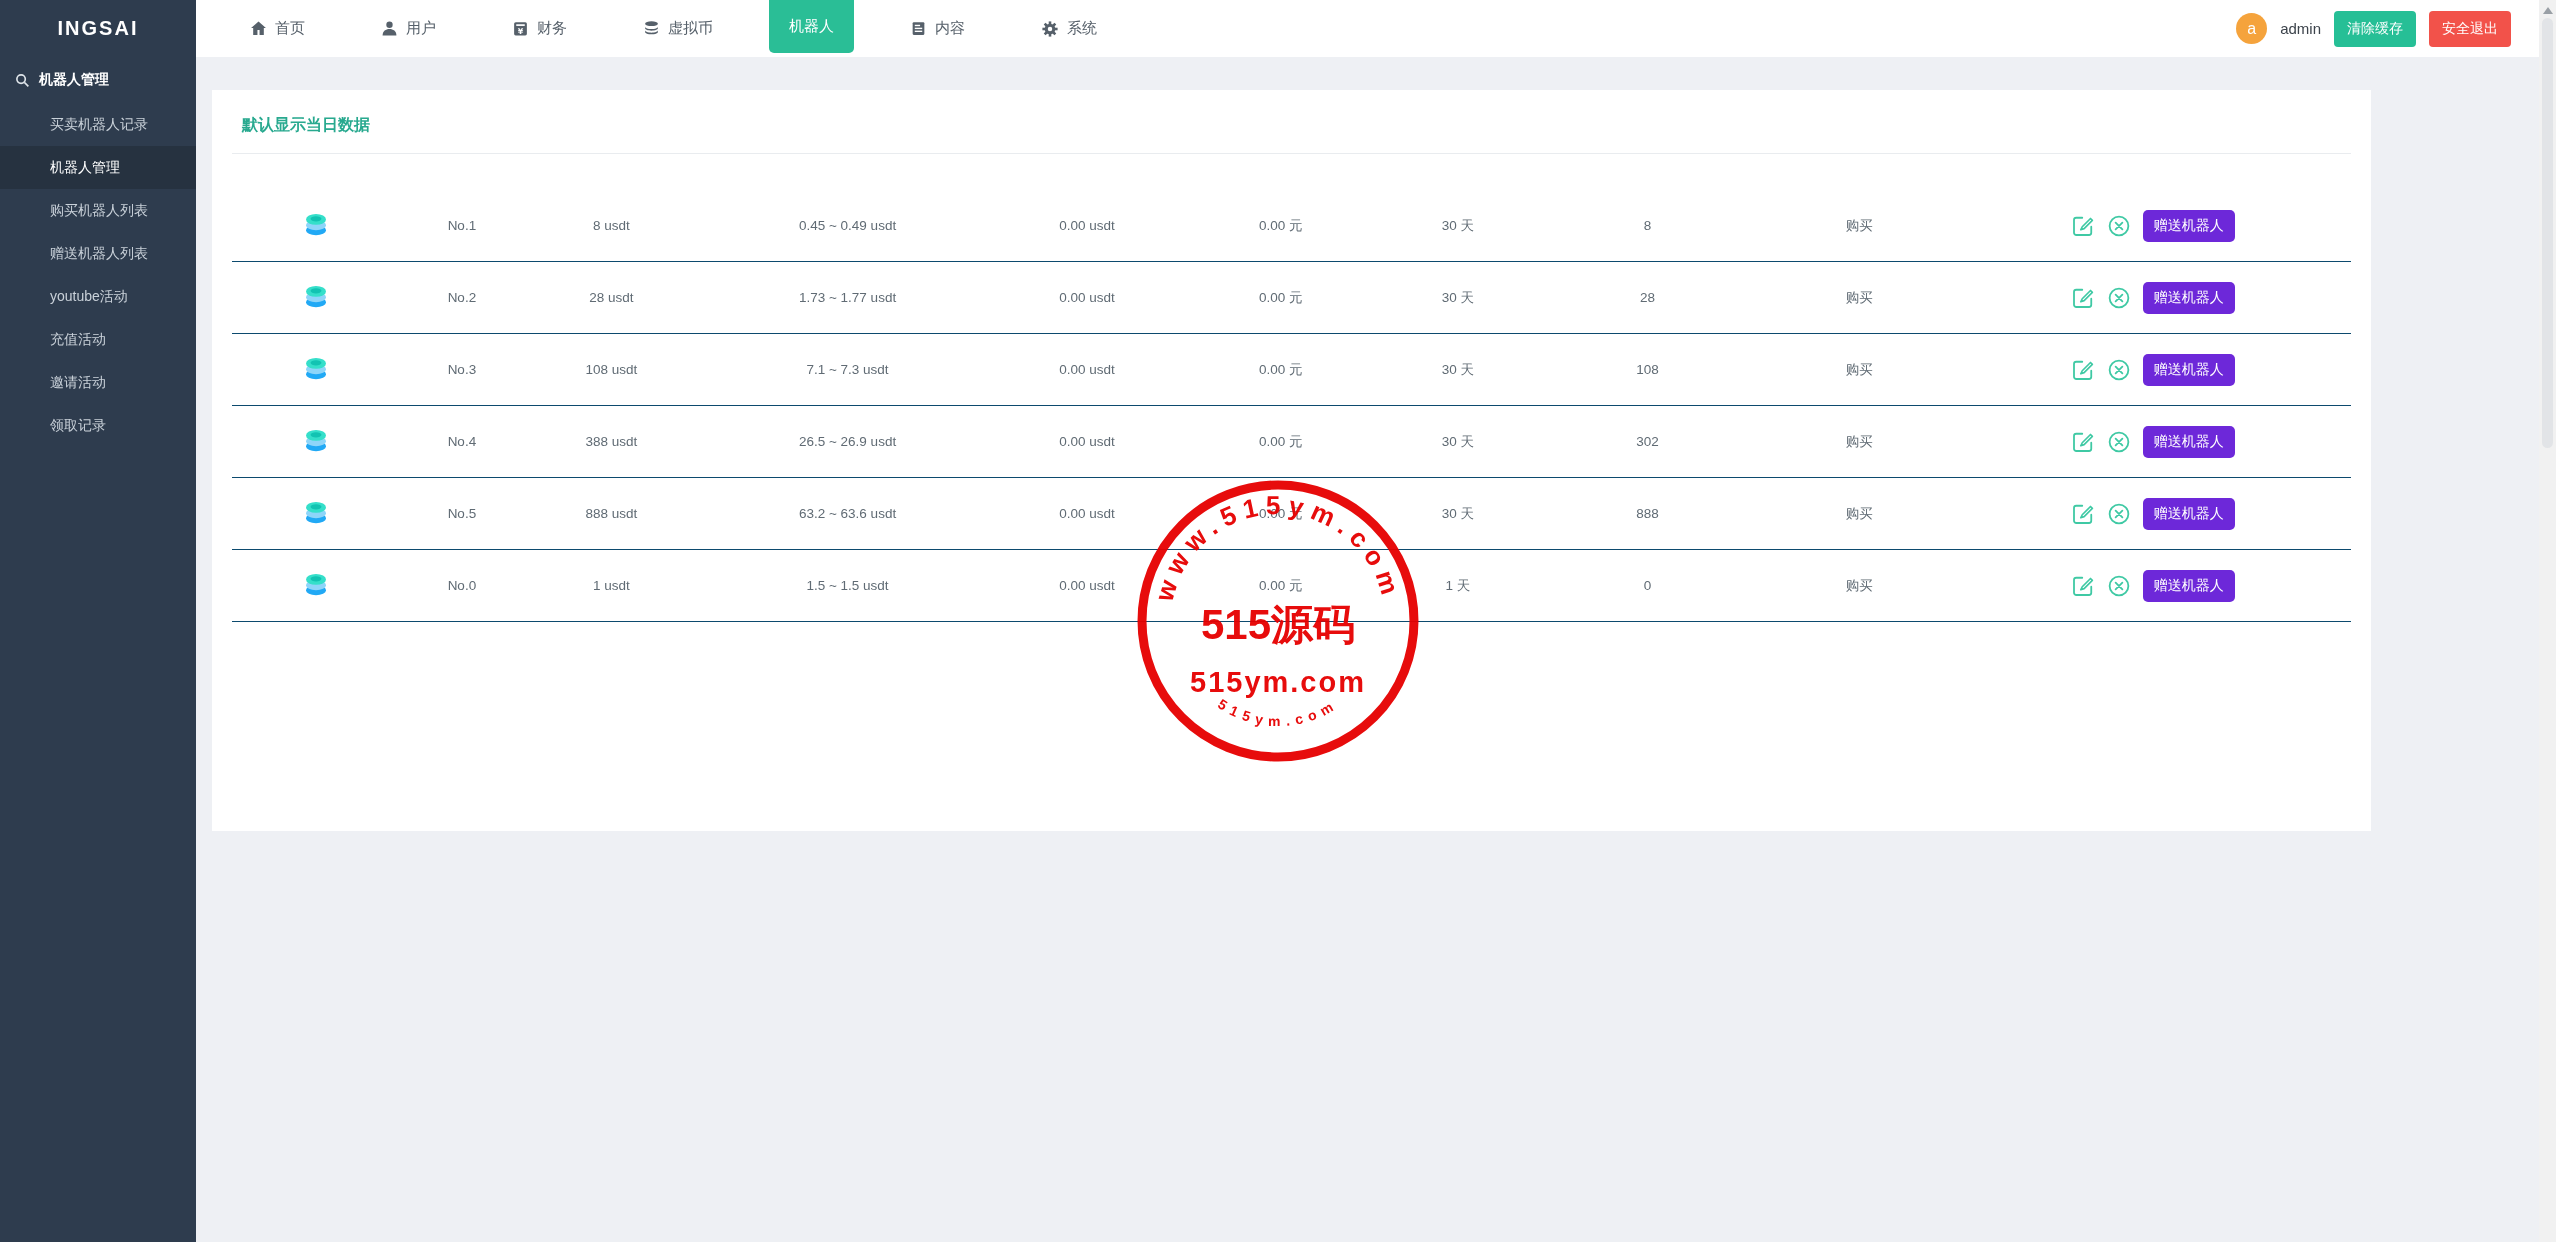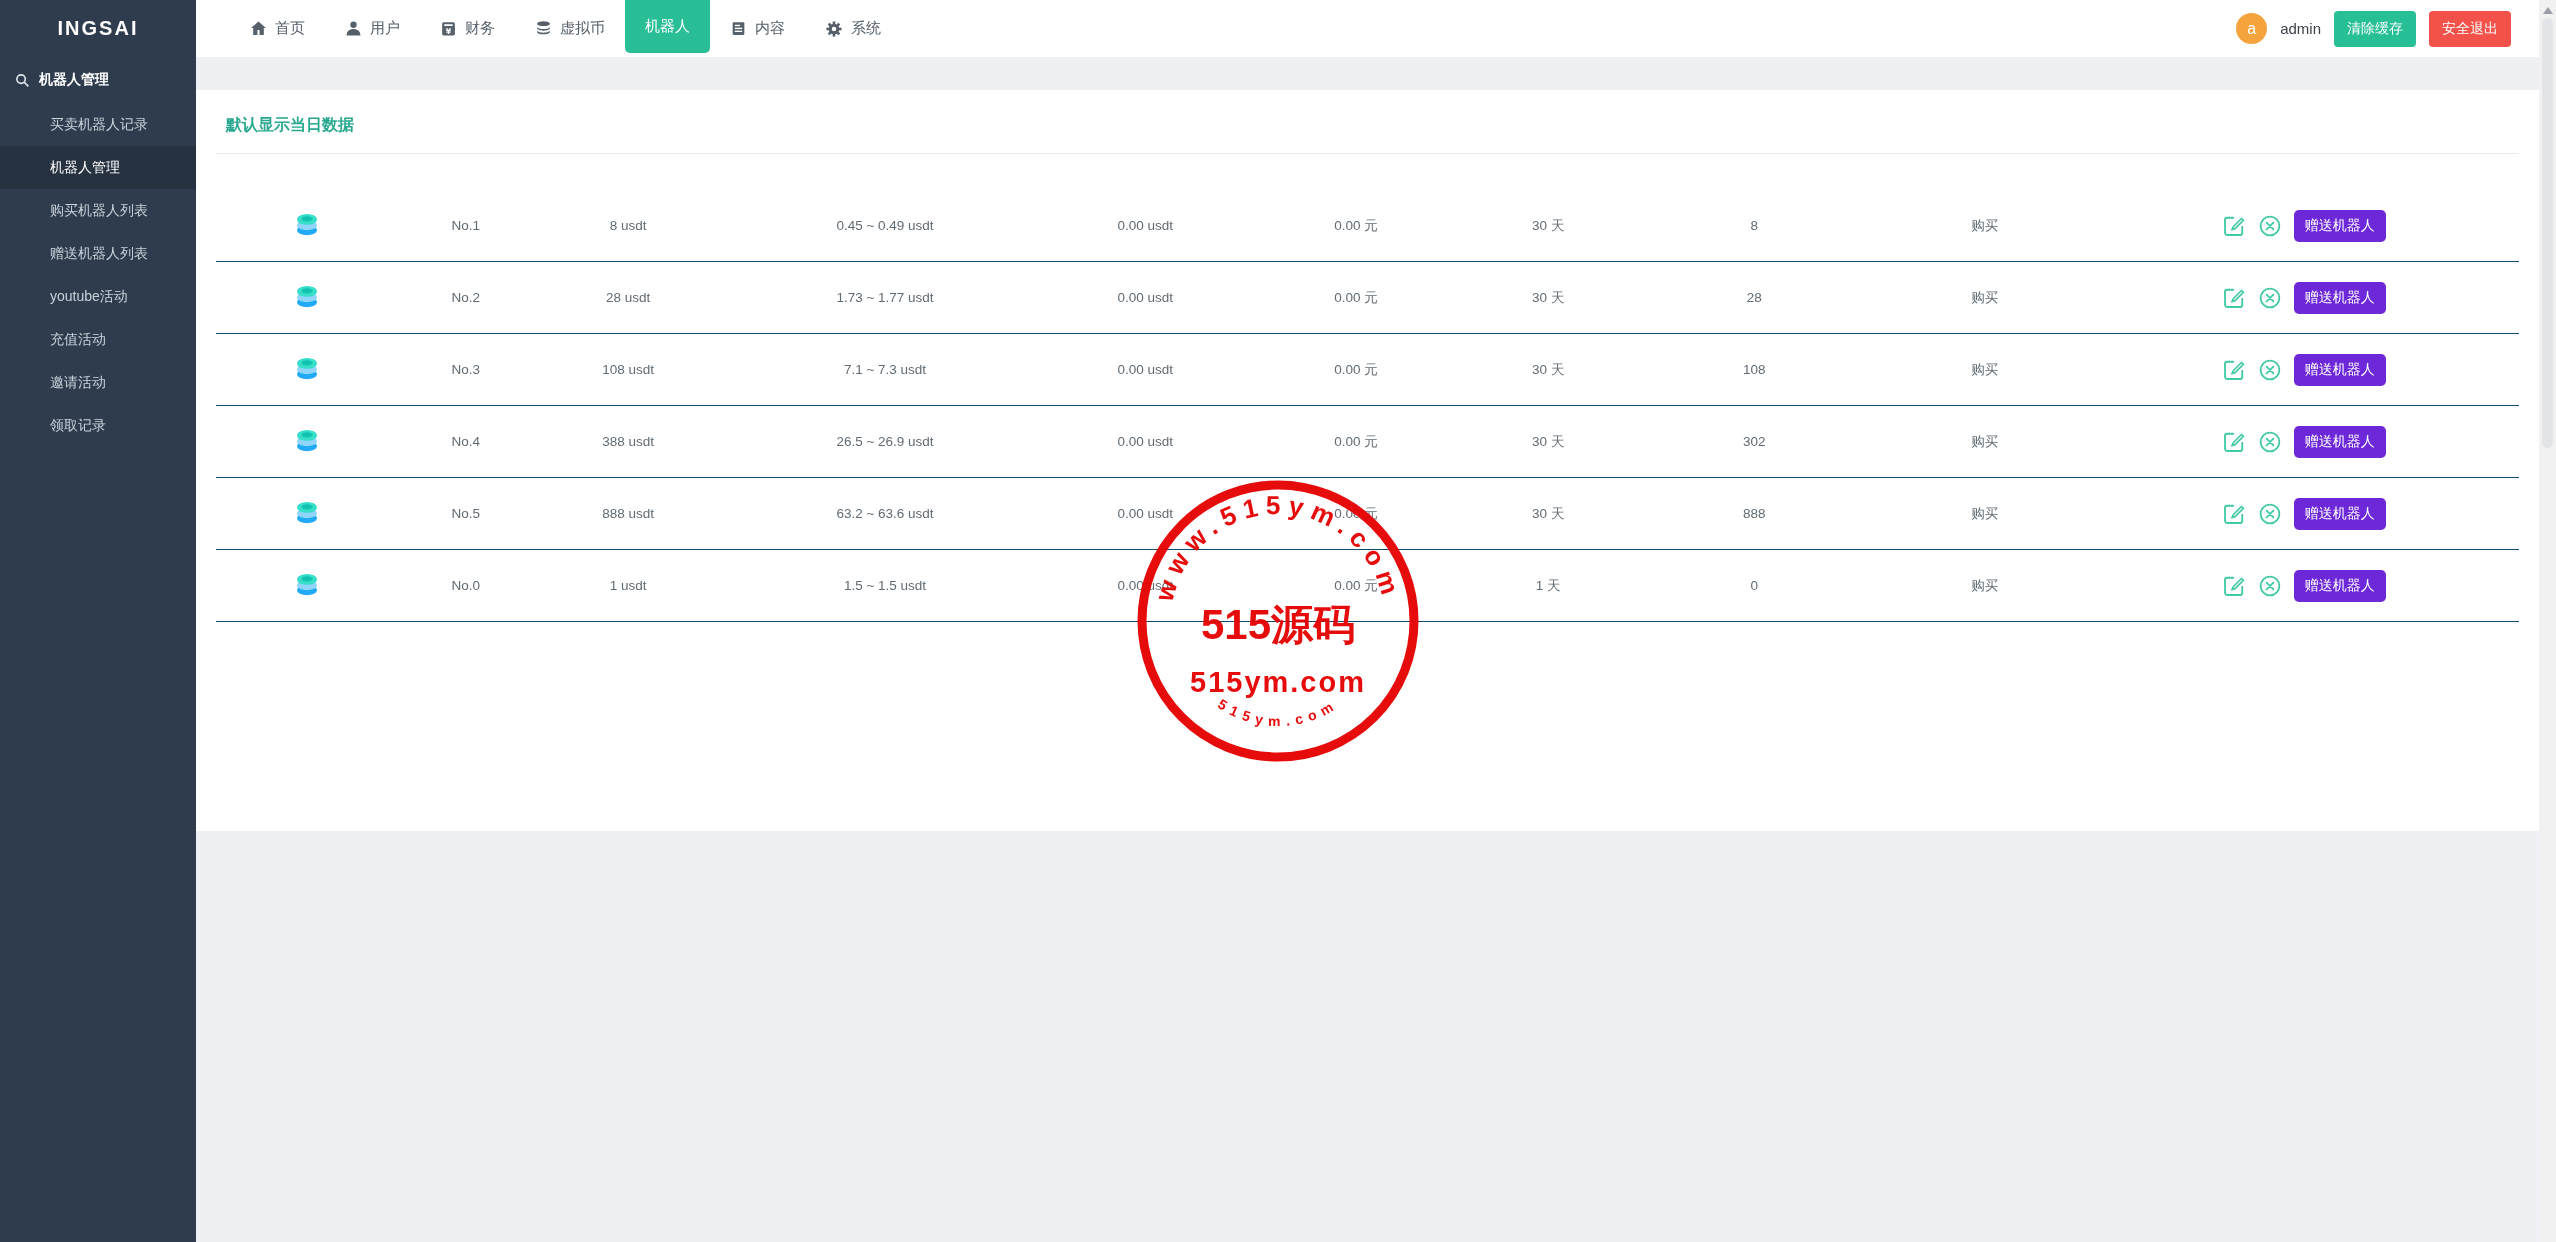--- a/index.html
+++ b/index.html
@@ -14,33 +14,33 @@
   
   .sidebar { position:absolute; left:0; top:0; width:196px; height:1242px; background:#2e3c4e; z-index:5; }
   .logo { height:57px; line-height:57px; text-align:center; color:#ffffff; font-size:20px; font-weight:bold; letter-spacing:2px; }
   .menu-header { height:46px; display:flex; align-items:center; gap:9px; padding-left:15px; color:#ffffff; font-size:14px; font-weight:bold; }
   .search-icon { display:inline-flex; }
   .menu-item { height:43px; line-height:43px; padding-left:50px; color:#c9d1d9; font-size:14px; cursor:pointer; white-space:nowrap; }
   .menu-item.active { background:#263240; color:#ffffff; }
 
   
   .topnav { position:absolute; left:196px; top:0; width:2343px; height:57px; background:#ffffff; display:flex; align-items:stretch; z-index:4; }
-  .nav-items { display:flex; margin-left:34px; height:57px; }
+  .nav-items { display:flex; margin-left:34px; height:57px;gap:36px; }
   .nav-item { display:flex; align-items:center; gap:8px; padding:0 20px; font-size:15px; color:#56606a; cursor:pointer; white-space:nowrap; }
   .nav-item.active { background:#2abe96; color:#ffffff; height:53px; border-radius:0 0 5px 5px; }
   .nav-icon { display:inline-flex; }
   .nav-right { margin-left:auto; display:flex; align-items:center; gap:13px; padding-right:28px; }
   .avatar { width:31px; height:31px; border-radius:50%; background:#f5a33c; color:#fff; font-size:16px; display:inline-flex; align-items:center; justify-content:center; cursor:pointer; }
   .admin-name { font-size:15px; color:#3c434b; }
   .btn { border:none; border-radius:4px; color:#fff; font-size:14px; padding:9px 13px; cursor:pointer; font-family:inherit; }
   .btn-green { background:#26bf96; }
   .btn-red { background:#f2524a; }
 
   
-  .content { position:absolute; left:196px; top:57px; width:2343px; height:1185px; background:#eef0f4; }
+  .content { position:absolute; left:196px; top:57px; width:2175px; height:1185px; background:#eef0f4;padding-left:16px; }
   .card { margin-top:33px; background:#ffffff; height:741px; }
   .card-title { margin:0; padding:25px 30px 0; font-size:16px; font-weight:bold; color:#28a98f; }
   .divider { border-bottom:1px solid #e9ecef; margin:17px 20px 0; }
 
   .table { margin:36px 20px 0; }
   .thead { display:flex; align-items:center; height:45px; background:#f7f8fa; }
   .th { font-size:14px; font-weight:bold; color:#4a5056; text-align:center; }
   .tr { display:flex; align-items:center; height:72px; border-bottom:1px solid #0c4a6e; }
   .td { font-size:13.5px; color:#606b74; text-align:center; }
   .c0{width:7.9%}.c1{width:5.9%}.c2{width:8.2%}.c3{width:14.1%}.c4{width:8.5%}

